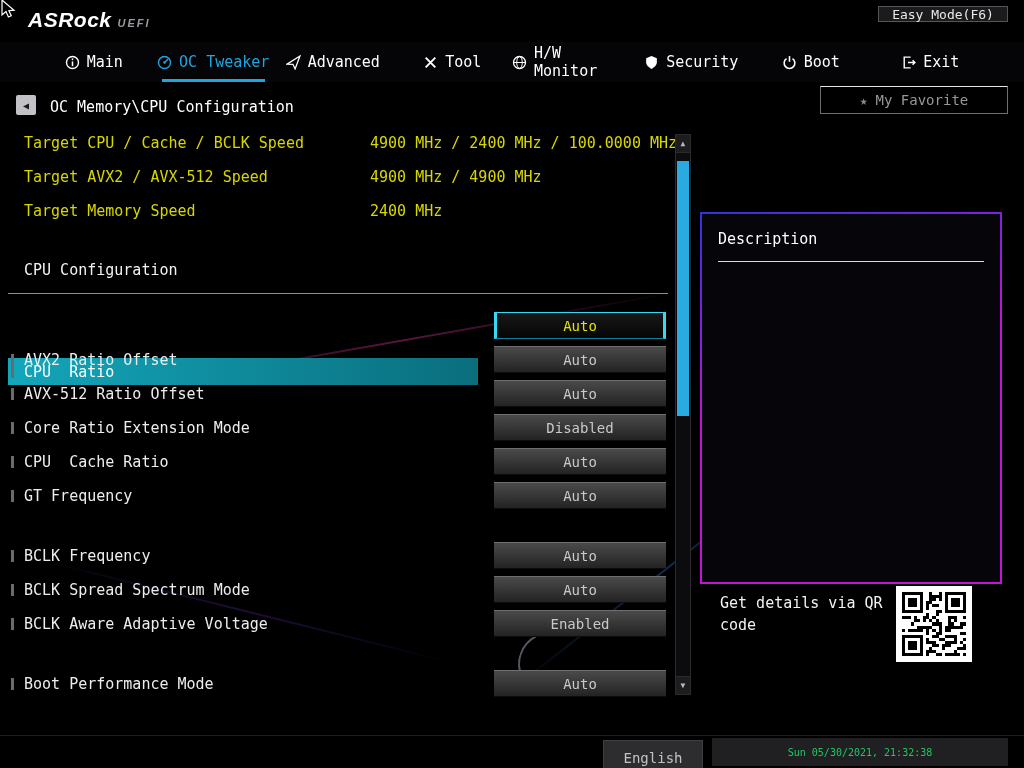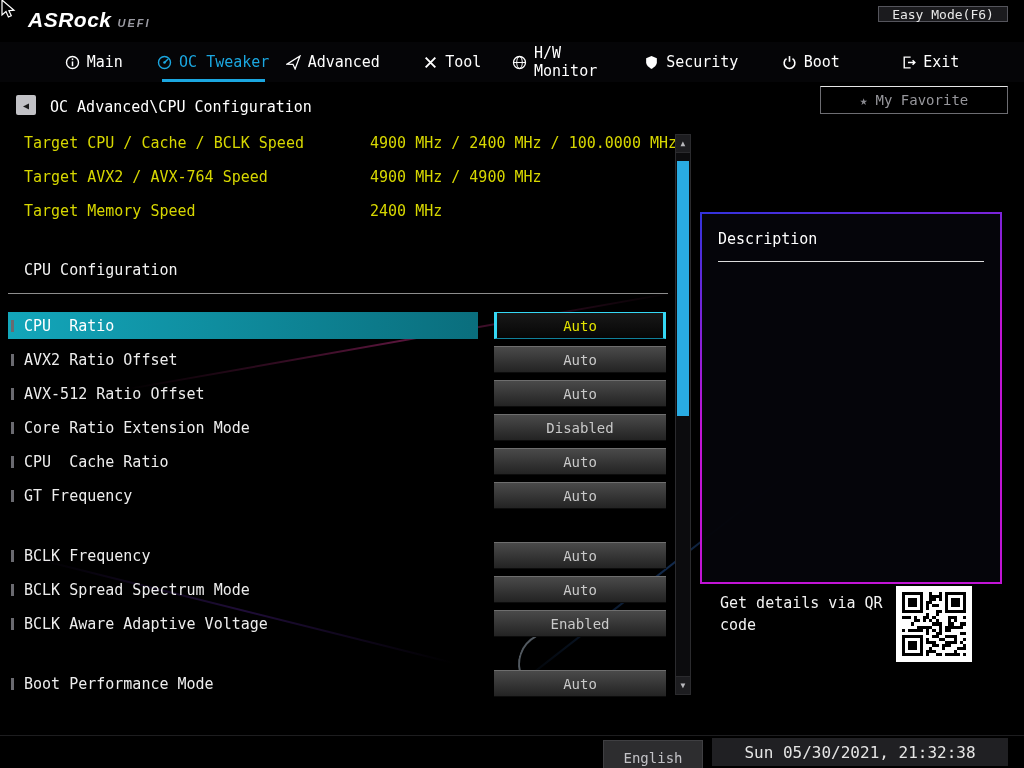--- a/index.html
+++ b/index.html
@@ -49,21 +49,21 @@
   .target-label{position:absolute;left:24px;font-size:15px;color:#d7d700;z-index:2;white-space:pre;}
   .target-value{position:absolute;left:370px;font-size:15px;color:#d7d700;z-index:2;white-space:pre;}
   
   .section-title{position:absolute;left:24px;top:261px;font-size:15px;color:#f2f2f2;z-index:2;}
   .divider{position:absolute;left:8px;top:293px;width:660px;height:1px;background:#8d8d8d;z-index:2;}
   
   .srow-label{position:absolute;left:8px;width:470px;height:27px;display:flex;align-items:center;
               font-size:15px;color:#ededed;cursor:pointer;z-index:2;}
   .srow-label .bullet{width:3px;height:12px;background:#6a6a70;margin:0 10px 0 3px;flex:none;}
   .srow-label .lbl{white-space:pre;}
-  .srow-label.selected{background:linear-gradient(90deg,#13a6ba,#0a6e7d);color:#fff;}
+  .srow-label.selected{background:linear-gradient(90deg,#13a6ba,#0a6e7d);color:#fff;margin-top:46px;}
   .val-btn{position:absolute;left:494px;width:172px;height:27px;display:flex;align-items:center;
            justify-content:center;font-size:14px;color:#c9c9c9;cursor:pointer;z-index:2;
            background:linear-gradient(#4a4a4a,#232323);border-top:1px solid #6e6e6e;border-bottom:1px solid #0c0c0c;}
   .val-btn.selected{background:linear-gradient(#181818,#060606);color:#e4e400;
            border-left:3px solid #35d8f5;border-right:3px solid #35d8f5;
            border-top:1px solid #35d8f5;border-bottom:1px solid #10809a;}
   
   .scrollbar{position:absolute;left:675px;top:134px;width:16px;height:561px;background:#0c0c0e;
              border:1px solid #2b2b2e;z-index:2;}
   .sb-btn{position:absolute;left:0;width:14px;height:18px;background:#1d1d20;color:#b8b8bc;
@@ -79,21 +79,21 @@
   .desc-body{margin-top:15px;font-size:15px;line-height:22px;color:#f2f2f2;white-space:pre-wrap;}
   .qr-caption{position:absolute;left:18px;top:378px;width:190px;font-size:15px;line-height:22px;color:#f2f2f2;}
   .qr-box{position:absolute;right:28px;top:372px;width:76px;height:76px;}
   
   .footer{position:absolute;left:0;bottom:0;width:1024px;height:33px;background:#000;
           border-top:1px solid #1d1d1f;z-index:5;}
   .lang-btn{position:absolute;left:603px;top:4px;width:100px;height:36px;background:#2d2d2f;
             border:1px solid #3f3f42;color:#c2c2c6;font-size:14px;display:flex;align-items:center;
             justify-content:center;cursor:pointer;}
   .datetime{position:absolute;left:712px;top:2px;width:296px;height:28px;background:#202023;
-            color:#e5e5e5;font-size:16px;display:flex;align-items:center;justify-content:center;}
+            color:#22c55e;font-size:10px;display:flex;align-items:center;justify-content:center;}
 </style>
 </head>
 <body>
 
 <div class="screen">
 
   <div class="decor dl dl1"></div>
   <div class="decor dl dl2"></div>
   <div class="decor dl dl3"></div>
   <div class="decor arc"></div>
@@ -162,29 +162,29 @@
     <div class="tab">
       <svg viewBox="0 0 14 14">
           <path d="M9 2 H3 V12 H9" fill="none" stroke="currentColor" stroke-width="1.3"></path>
           <path d="M6.5 7 H13 M10.8 4.8 L13 7 L10.8 9.2" fill="none" stroke="currentColor" stroke-width="1.3"></path>
         </svg>
       <span>Exit</span>
     </div>
   </div>
 
   <div class="back-btn">◀</div>
-  <div class="breadcrumb">OC Advanced\CPU Configuration</div>
+  <div class="breadcrumb">OC Memory\CPU Configuration</div>
   <div class="my-fav">
     <span class="star">★</span>
     <span>My Favorite</span>
   </div>
 
   <div class="target-label" style="top:134px">Target CPU / Cache / BCLK Speed</div>
   <div class="target-value" style="top:134px">4900 MHz / 2400 MHz / 100.0000 MHz</div>
-  <div class="target-label" style="top:168px">Target AVX2 / AVX-764 Speed</div>
+  <div class="target-label" style="top:168px">Target AVX2 / AVX-512 Speed</div>
   <div class="target-value" style="top:168px">4900 MHz / 4900 MHz</div>
   <div class="target-label" style="top:202px">Target Memory Speed</div>
   <div class="target-value" style="top:202px">2400 MHz</div>
 
   <div class="section-title">CPU Configuration</div>
   <div class="divider"></div>
 
   <div class="srow-label selected" style="top:312px">
     <span class="bullet"></span>
     <span class="lbl">CPU  Ratio</span>

